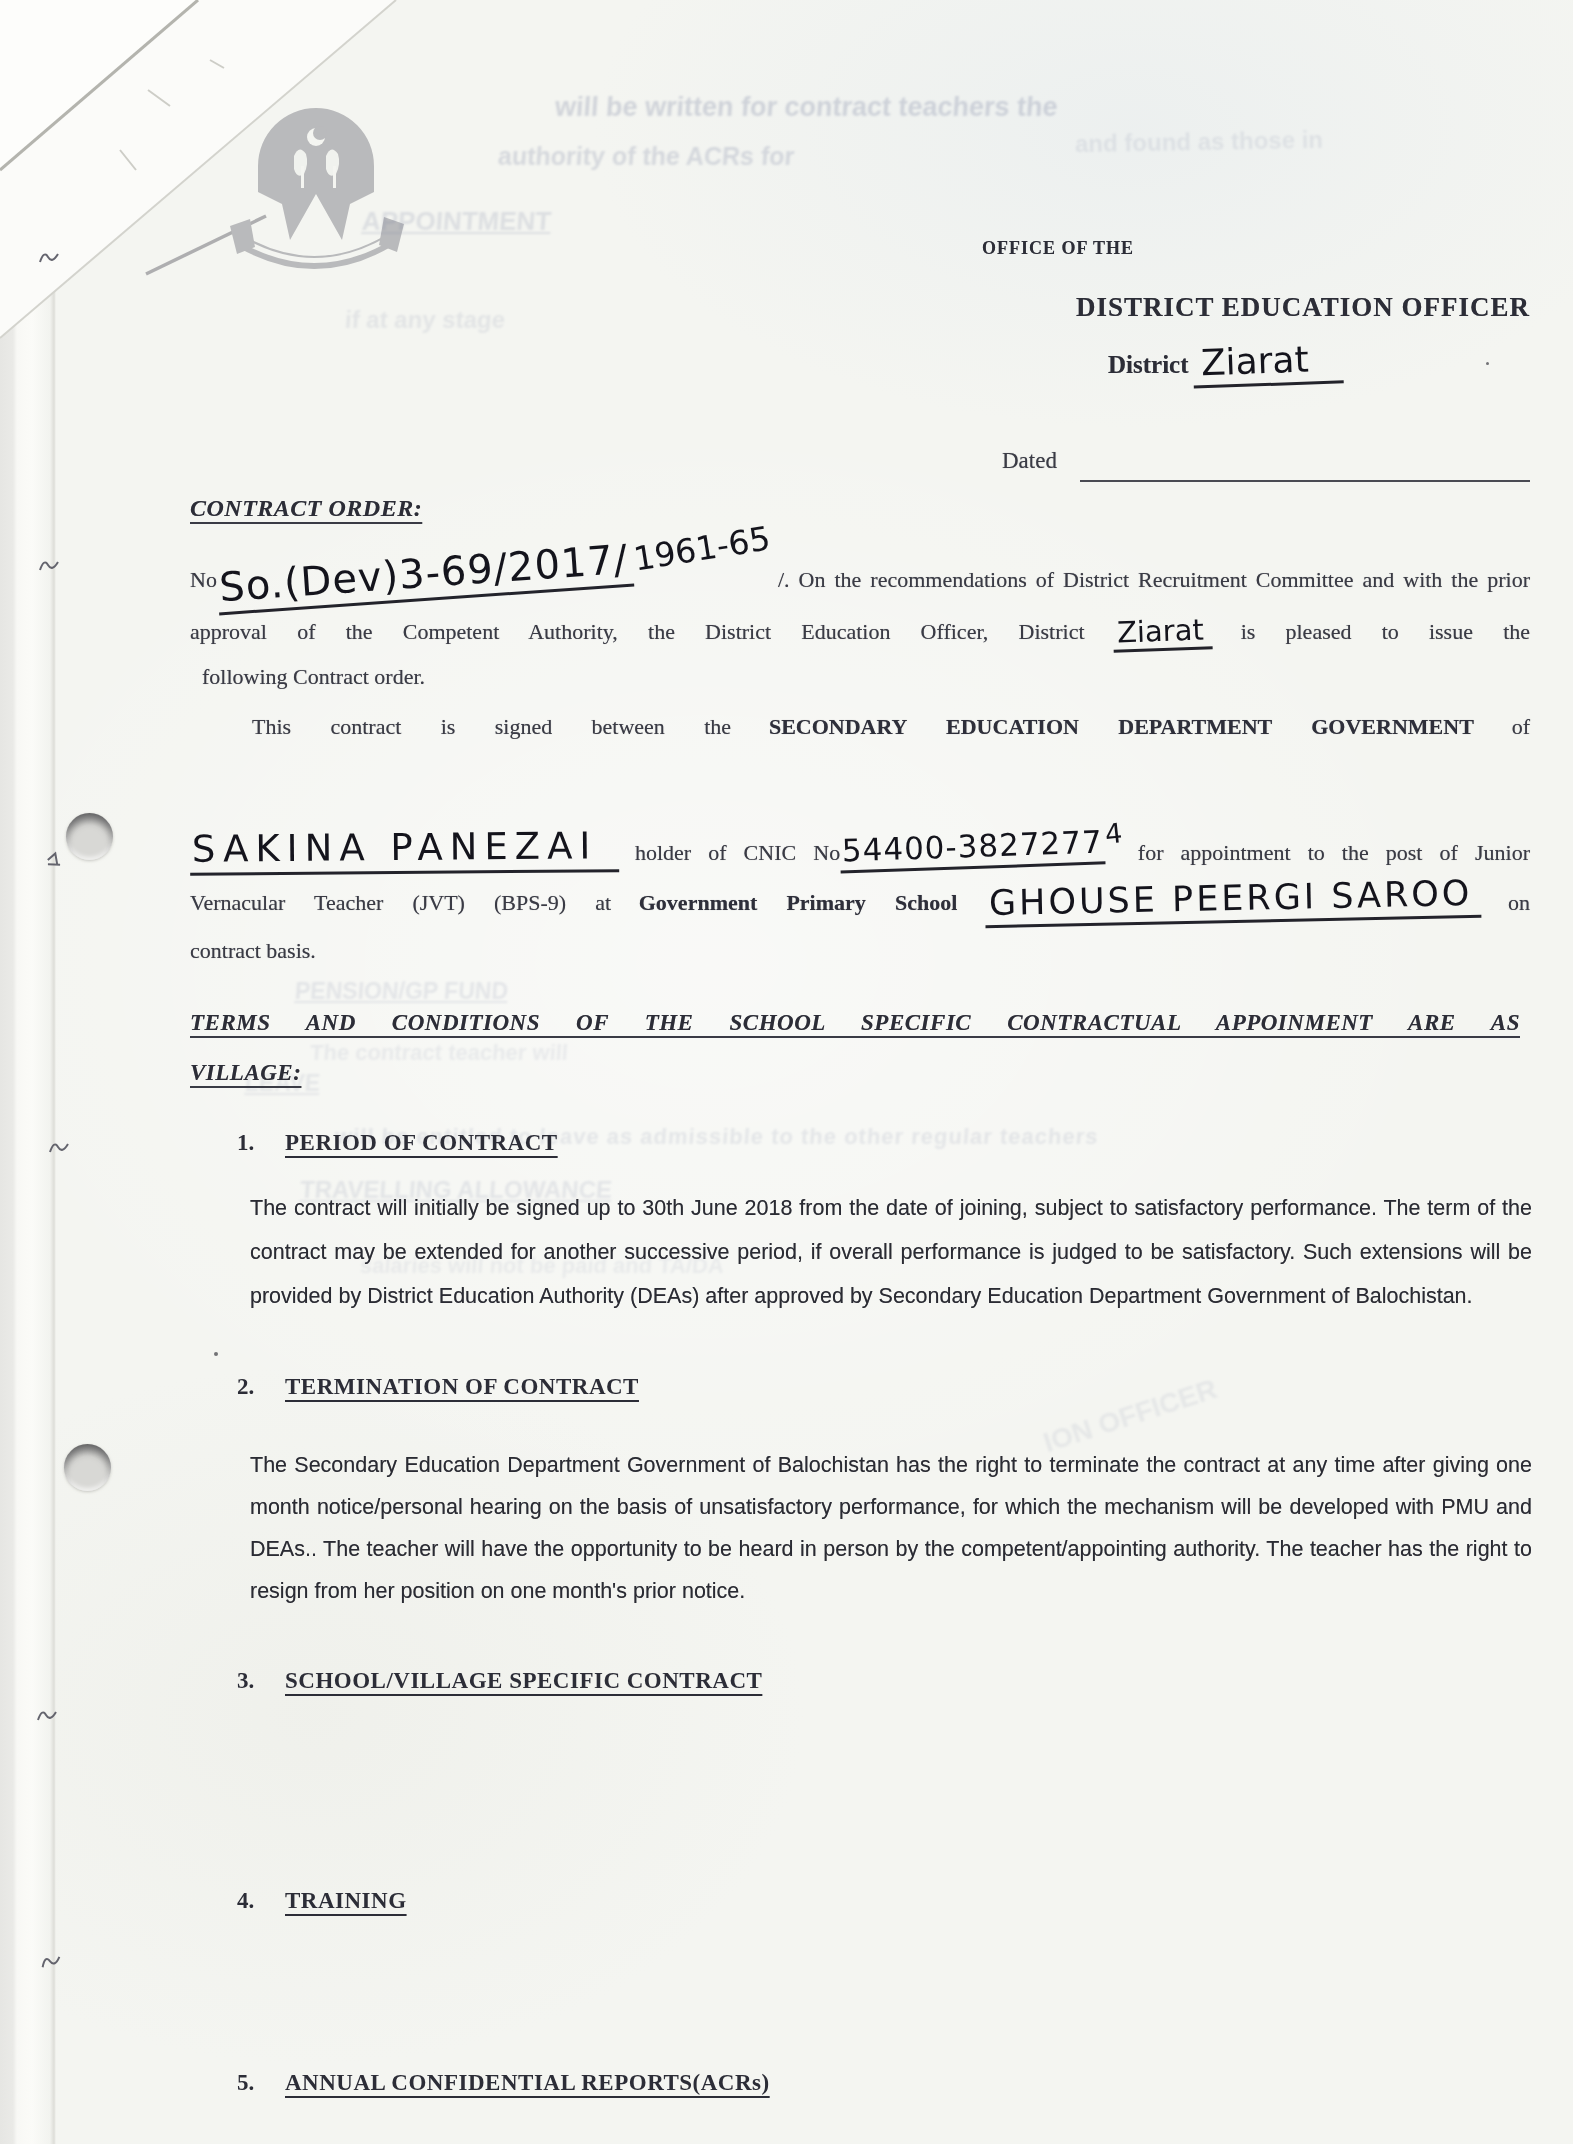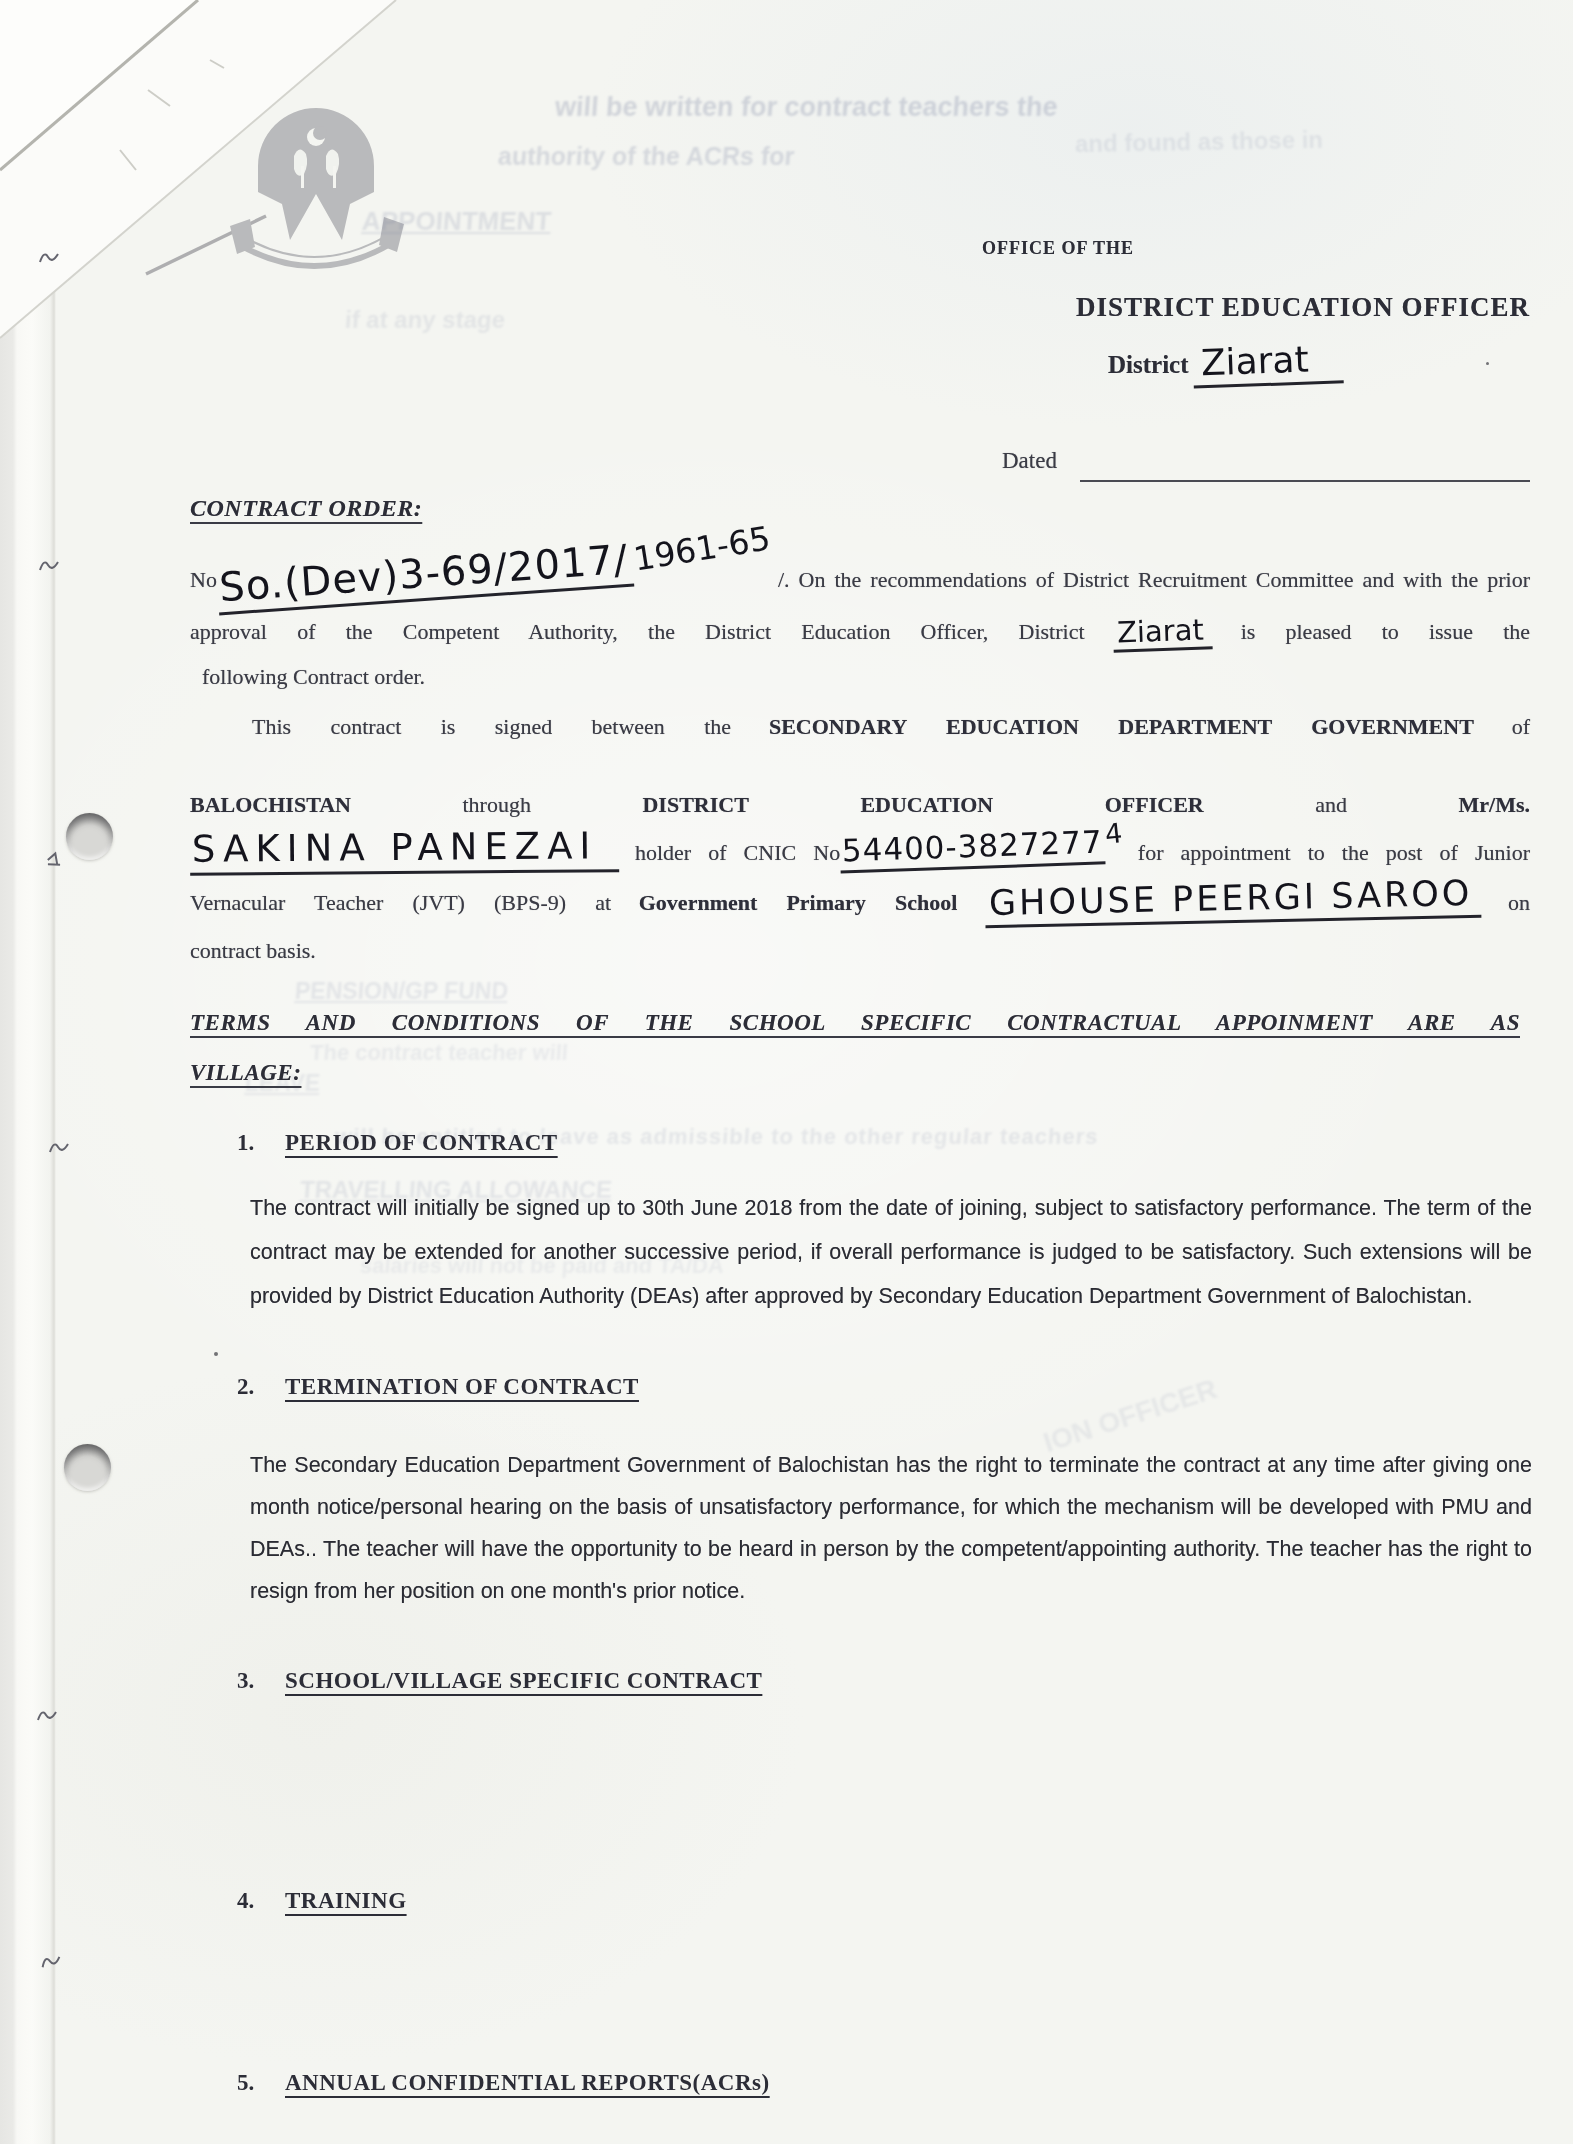--- a/index.html
+++ b/index.html
@@ -136,29 +136,20 @@
   </div>
 
   <div class="line typed" style="left:202px;top:662px;">following Contract order.</div>
 
   <div class="jline" style="left:190px;top:712px;width:1340px;padding-left:62px;box-sizing:border-box;">
     <span class="typed">This contract is signed between the</span>
     <span class="typed b">SECONDARY EDUCATION DEPARTMENT GOVERNMENT</span>
     <span class="typed">of</span>
   </div>
 
-  <div class="jline" style="left:190px;top:790px;width:1340px;">
-    <span class="typed b">BALOCHISTAN</span>
-    <span class="typed">through</span>
-    <span class="typed b">DISTRICT</span>
-    <span class="typed b">EDUCATION</span>
-    <span class="typed b">OFFICER</span>
-    <span class="typed">and</span>
-    <span class="typed b">Mr/Ms.</span>
-  </div>
 
   <div class="jline" style="left:190px;top:826px;width:1340px;">
     <span class="hand hwu h-name">SAKINA PANEZAI</span>
     <span class="typed">holder of CNIC No</span><span class="hand hwu h-cnic">54400-3827277</span><span class="hand h-cnicsup">4</span>
     <span class="typed">for appointment to the post of Junior</span>
   </div>
 
   <div class="jline" style="left:190px;top:878px;width:1340px;">
     <span class="typed">Vernacular Teacher (JVT) (BPS-9) at</span>
     <span class="typed b">Government Primary School</span>

